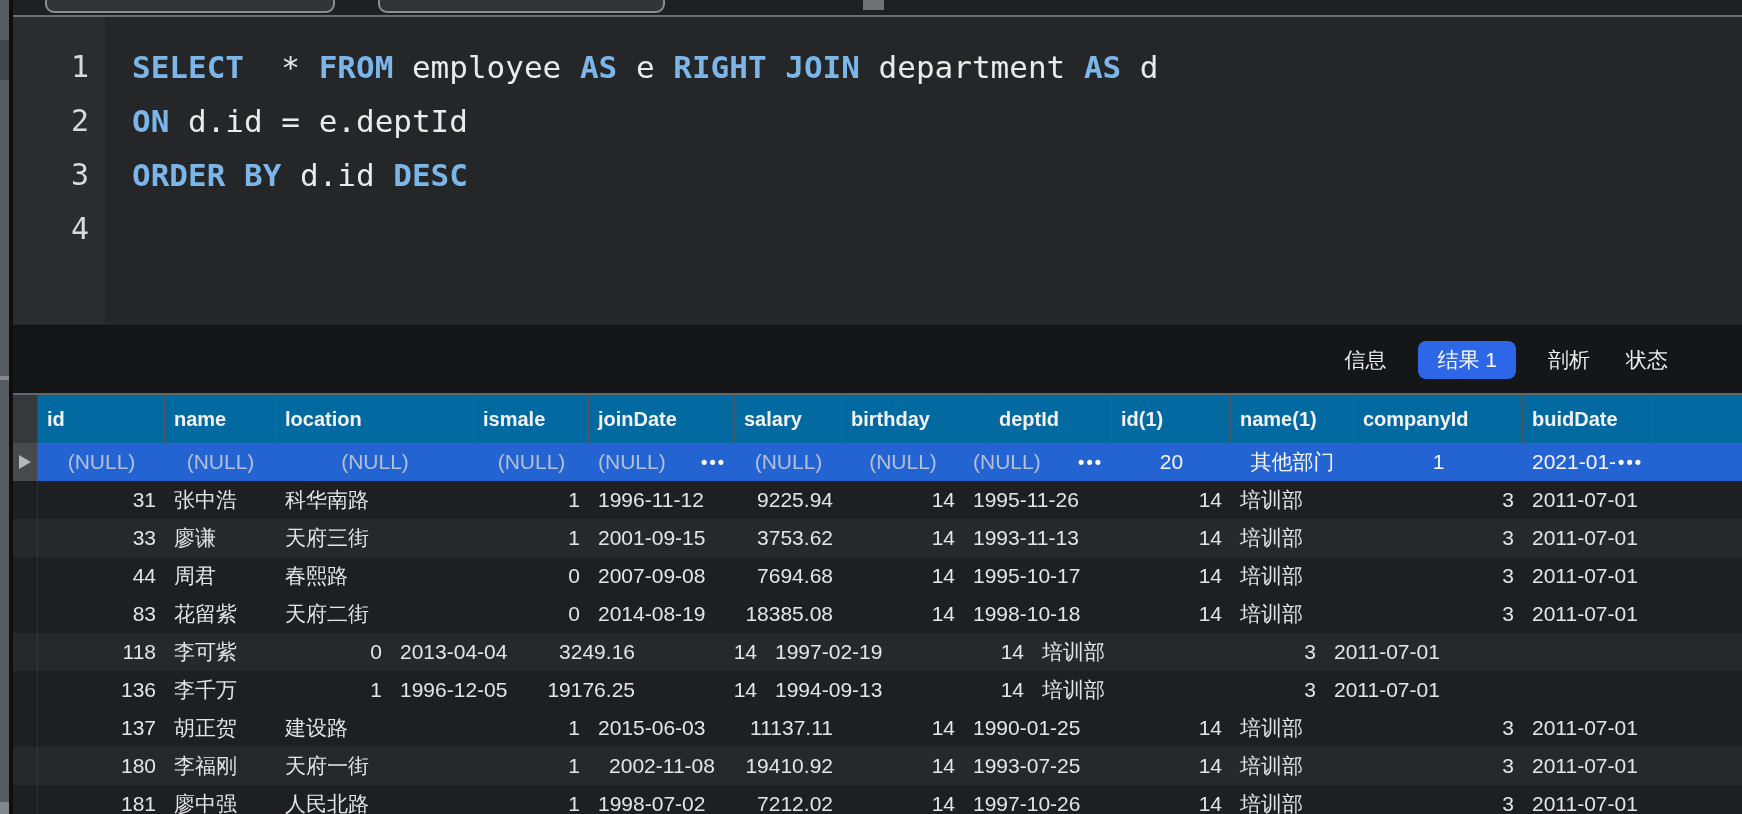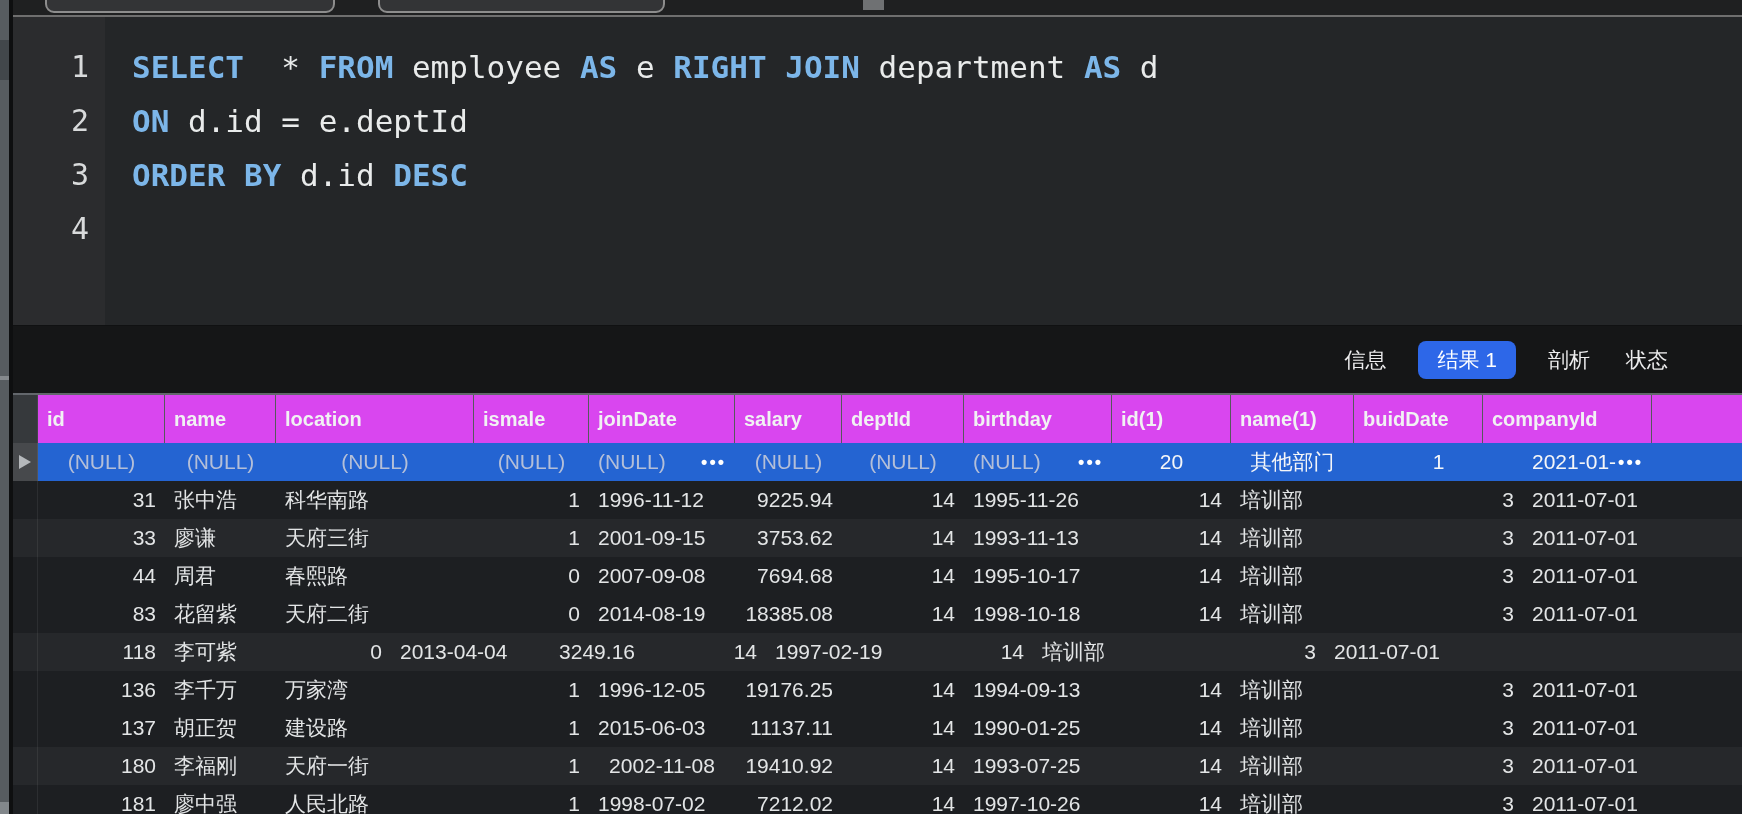--- a/index.html
+++ b/index.html
@@ -38,21 +38,21 @@
   .result-tabbar { height:70px; background:#151617; border-top:1px solid #101112; border-bottom:2px solid #63676c;
     display:flex; align-items:center; justify-content:flex-end; gap:28px; padding-right:70px; }
   .rtab { color:#ededee; font-size:21px; line-height:38px; padding:0 4px; cursor:default; }
   .rtab.active { background:var(--pill-blue); color:#ffffff; border-radius:8px; padding:0 19px; }
 
   
   .grid { position:relative; height:419px; background:#1d1f22; overflow:hidden; }
   .grow { display:flex; width:1729px; }
   .cell { flex:none; overflow:hidden; white-space:nowrap; padding:0 9px; }
 
-  .grid-header .cell { height:48px; line-height:48px; background:#d946ef; border-right:1px solid #56595c;
+  .grid-header .cell { height:48px; line-height:48px; background:#0369a1; border-right:1px solid #56595c;
     color:#f1f2f3; font-size:20px; font-weight:600; text-align:left; }
   .grid-header .gutter-cell { background:#36393c; }
   .grid-header .filler-cell { border-right:none; }
 
   .data-row .cell { height:38px; line-height:38px; font-size:21px; color:#e3e5e6; border-right:none; }
   .data-row { background:#1d1f22; }
   .data-row.light { background:#26282b; }
   .data-row.selected { background:var(--sel-blue); }
   .data-row.selected .cell { color:#f5f6f8;text-align:center; }
   .data-row.selected .null-val { color:#b4bfd8; }
@@ -104,26 +104,26 @@
 
     <div class="grid">
       <div class="grow grid-header" id="grid-header">
           <div class="cell gutter-cell"></div>
           <div class="cell" style="width: 127px;">id</div>
           <div class="cell" style="width: 111px;">name</div>
           <div class="cell" style="width: 198px;">location</div>
           <div class="cell" style="width: 115px;">ismale</div>
           <div class="cell" style="width: 146px;">joinDate</div>
           <div class="cell" style="width: 107px;">salary</div>
+          <div class="cell" style="width: 148px;">birthday</div>
           <div class="cell" style="width: 122px;">deptId</div>
-          <div class="cell" style="width: 148px;">birthday</div>
           <div class="cell" style="width: 119px;">id(1)</div>
           <div class="cell" style="width: 123px;">name(1)</div>
+          <div class="cell" style="width: 169px;">companyId</div>
           <div class="cell" style="width: 129px;">buidDate</div>
-          <div class="cell" style="width: 169px;">companyId</div>
           <div class="cell filler-cell" style="width: 90px;"></div>
         </div>
       <div id="grid-body">
           <div class="grow data-row selected">
             <div class="cell gutter-cell">
               <div class="row-marker"></div>
             </div>
             <div class="cell al-r" style="width: 127px;"><span class="null-val">(NULL)</span></div>
             <div class="cell al-l" style="width: 111px;"><span class="null-val">(NULL)</span></div>
             <div class="cell al-l" style="width: 198px;"><span class="null-val">(NULL)</span></div>
@@ -223,21 +223,20 @@
             <div class="cell al-r" style="width: 119px;">14</div>
             <div class="cell al-l" style="width: 123px;">培训部</div>
             <div class="cell al-r" style="width: 169px;">3</div>
             <div class="cell al-l" style="width: 129px;">2011-07-01</div>
             <div class="cell" style="width: 90px;"></div>
           </div>
           <div class="grow data-row">
             <div class="cell gutter-cell"></div>
             <div class="cell al-r" style="width: 127px;">136</div>
             <div class="cell al-l" style="width: 111px;">李千万</div>
-            <div class="cell al-l" style="width: 198px;">万家湾</div>
             <div class="cell al-r" style="width: 115px;">1</div>
             <div class="cell al-l" style="width: 146px;">1996-12-05</div>
             <div class="cell al-r" style="width: 107px;">19176.25</div>
             <div class="cell al-r" style="width: 122px;">14</div>
             <div class="cell al-l" style="width: 148px;">1994-09-13</div>
             <div class="cell al-r" style="width: 119px;">14</div>
             <div class="cell al-l" style="width: 123px;">培训部</div>
             <div class="cell al-r" style="width: 169px;">3</div>
             <div class="cell al-l" style="width: 129px;">2011-07-01</div>
             <div class="cell" style="width: 90px;"></div>

